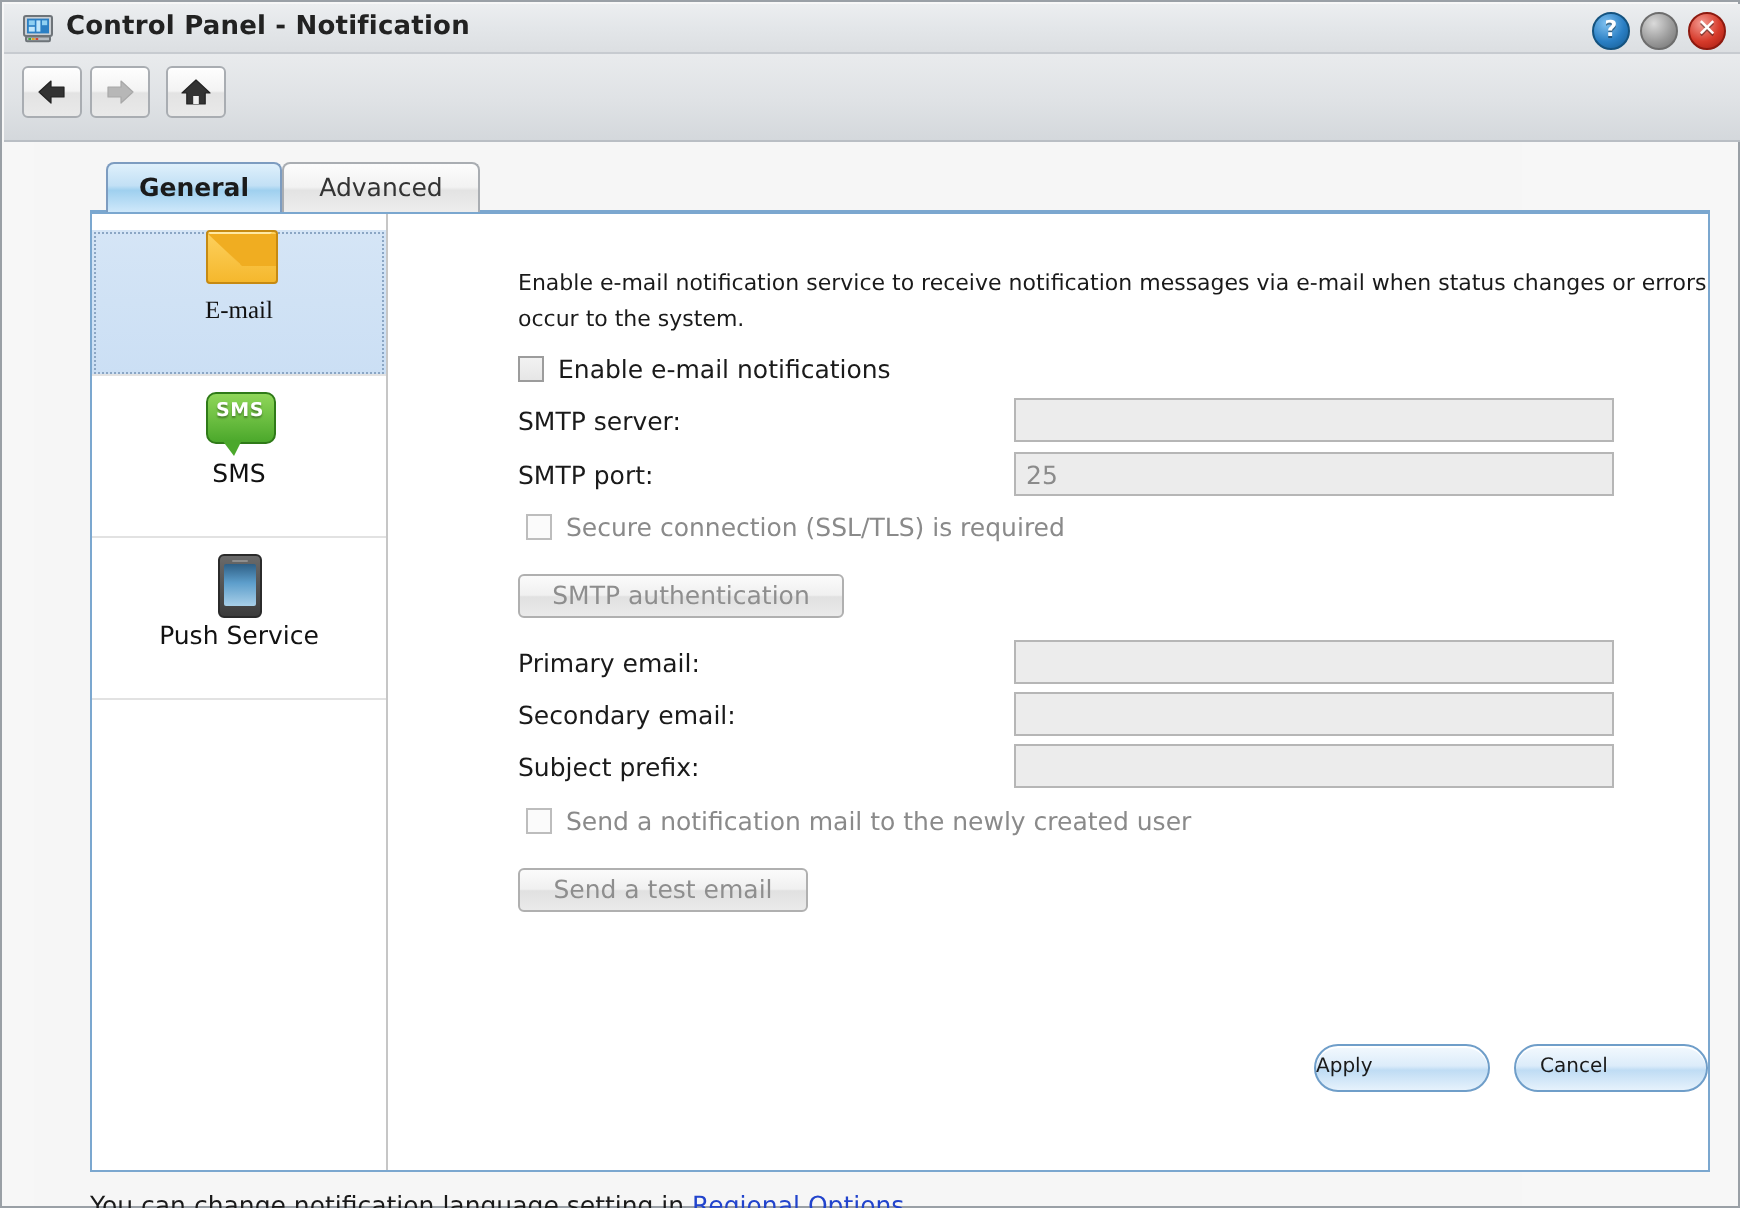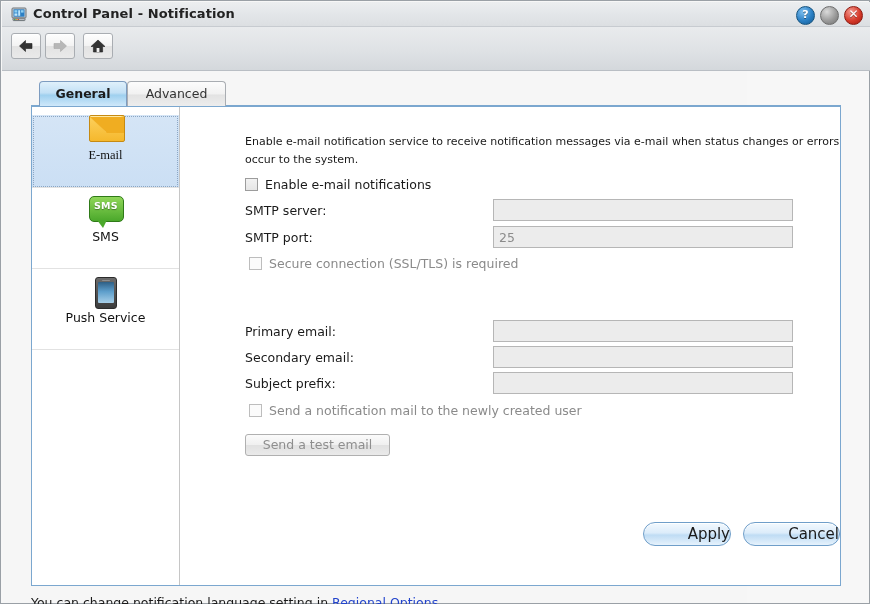--- a/index.html
+++ b/index.html
@@ -55,21 +55,21 @@
     border:1px solid #a9adb2;border-radius:3px;
     box-shadow:0 1px 0 rgba(255,255,255,.8) inset;
     box-sizing:border-box;
   }
   .navbtn svg{position:absolute;left:50%;top:50%;transform:translate(-50%,-50%);}
   #btn-back{left:9px;}
   #btn-fwd{left:43px;}
   #btn-home{left:81px;}
   
   .body{
-    position:absolute;left:2px;top:70px;width:744px;height:532px;
+    position:absolute;left:16px;top:70px;width:744px;height:532px;
     background:#f6f6f6;
   }
   
   .tabs{position:absolute;left:36px;top:10px;height:25px;}
   .tab{
     position:absolute;top:0;height:25px;box-sizing:border-box;
     border:1px solid #7d9cc0;border-bottom:none;
     border-radius:4px 4px 0 0;
     font-size:12.5px;text-align:center;line-height:23px;
   }
@@ -181,21 +181,21 @@
   .btn-gray{
     position:absolute;height:22px;box-sizing:border-box;
     background:linear-gradient(to bottom,#fbfbfb 0%,#f0f0f0 48%,#e1e1e1 52%,#eaeaea 100%);
     border:1px solid #b0b0b0;border-radius:3px;
     font-size:12.5px;color:#8e8e8e;text-align:center;line-height:20px;
   }
   .pill{
     position:absolute;width:88px;height:24px;box-sizing:border-box;
     background:linear-gradient(to bottom,#f3f9fe 0%,#dcecfa 45%,#bfdcf4 55%,#e6f2fc 100%);
     border:1px solid #6f9ec9;border-radius:13px;
-    font-size:15px;color:#1a1a1a;text-align:right;line-height:22px;
+    font-size:10px;color:#1a1a1a;text-align:left;line-height:22px;
     box-shadow:0 1px 0 rgba(255,255,255,.9) inset;
   }
   
   .footer{
     position:absolute;left:28px;top:524px;width:810px;
     font-size:12.5px;color:#1a1a1a;
   }
   .footer a{color:#2244cc;text-decoration:none;}
 </style>
 </head>
@@ -304,20 +304,21 @@
         <div class="fld-label" style="top:96px;">SMTP server:</div>
         <div class="input" style="left:302px;top:92px;width:300px;"></div>
 
         <div class="fld-label" style="top:123px;">SMTP port:</div>
         <div class="input" style="left:302px;top:119px;width:300px;">25</div>
 
         <div class="row" style="top:149px;left:68px;">
           <span class="cb disabled"></span><span class="cb-label disabled">Secure connection (SSL/TLS) is required</span>
         </div>
 
+        <div class="btn-gray" style="left:64px;top:180px;width:163px;">SMTP authentication</div>
 
         <div class="fld-label" style="top:217px;">Primary email:</div>
         <div class="input" style="left:302px;top:213px;width:300px;"></div>
 
         <div class="fld-label" style="top:243px;">Secondary email:</div>
         <div class="input" style="left:302px;top:239px;width:300px;"></div>
 
         <div class="fld-label" style="top:269px;">Subject prefix:</div>
         <div class="input" style="left:302px;top:265px;width:300px;"></div>
 

